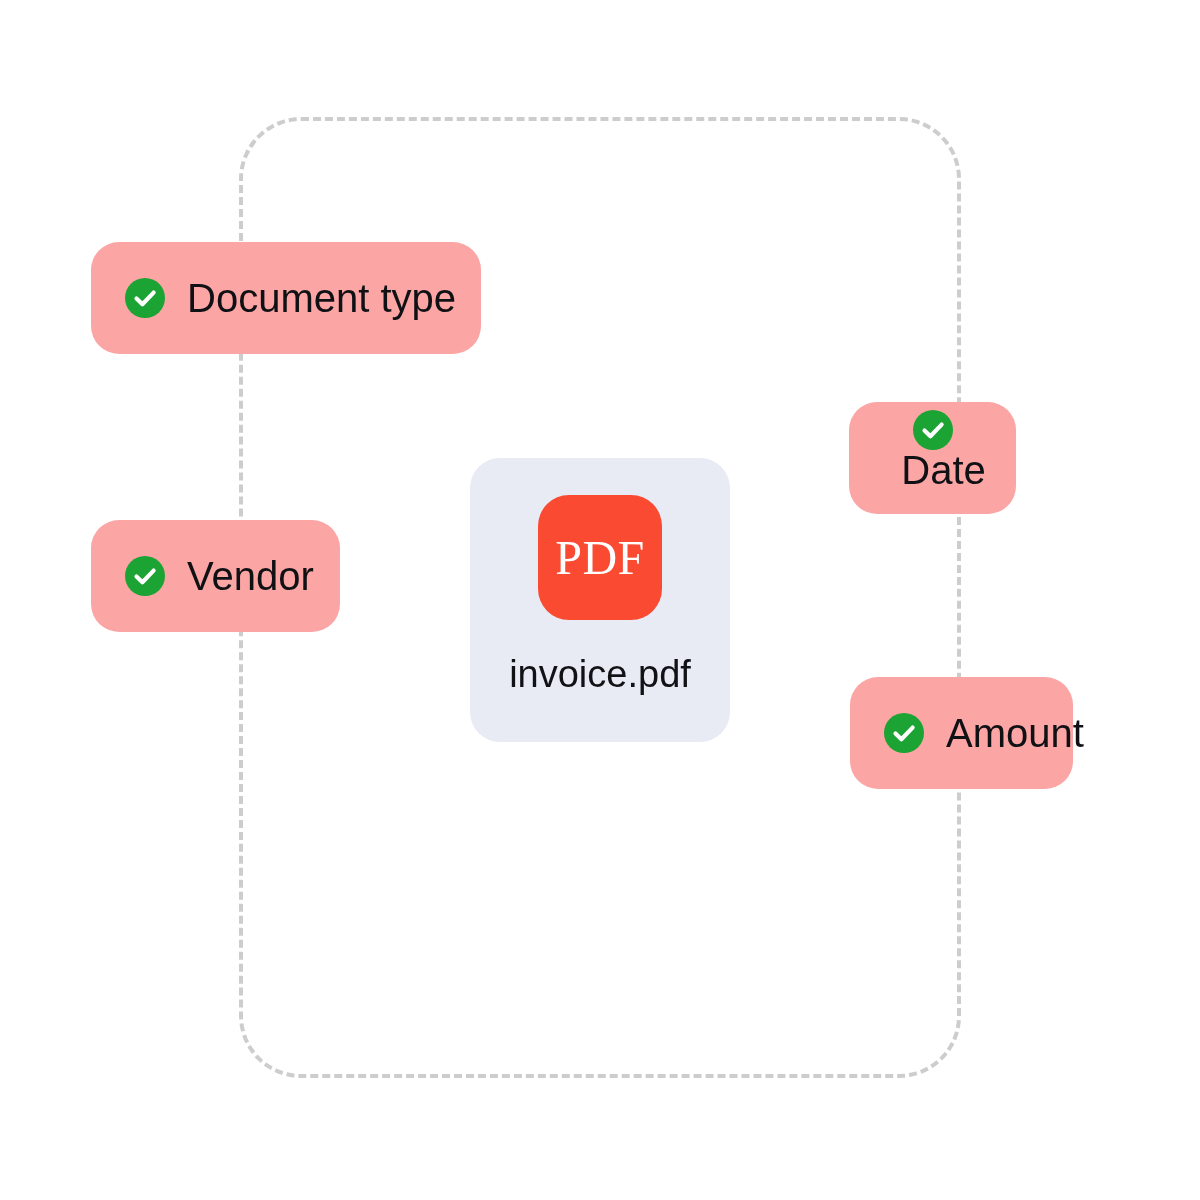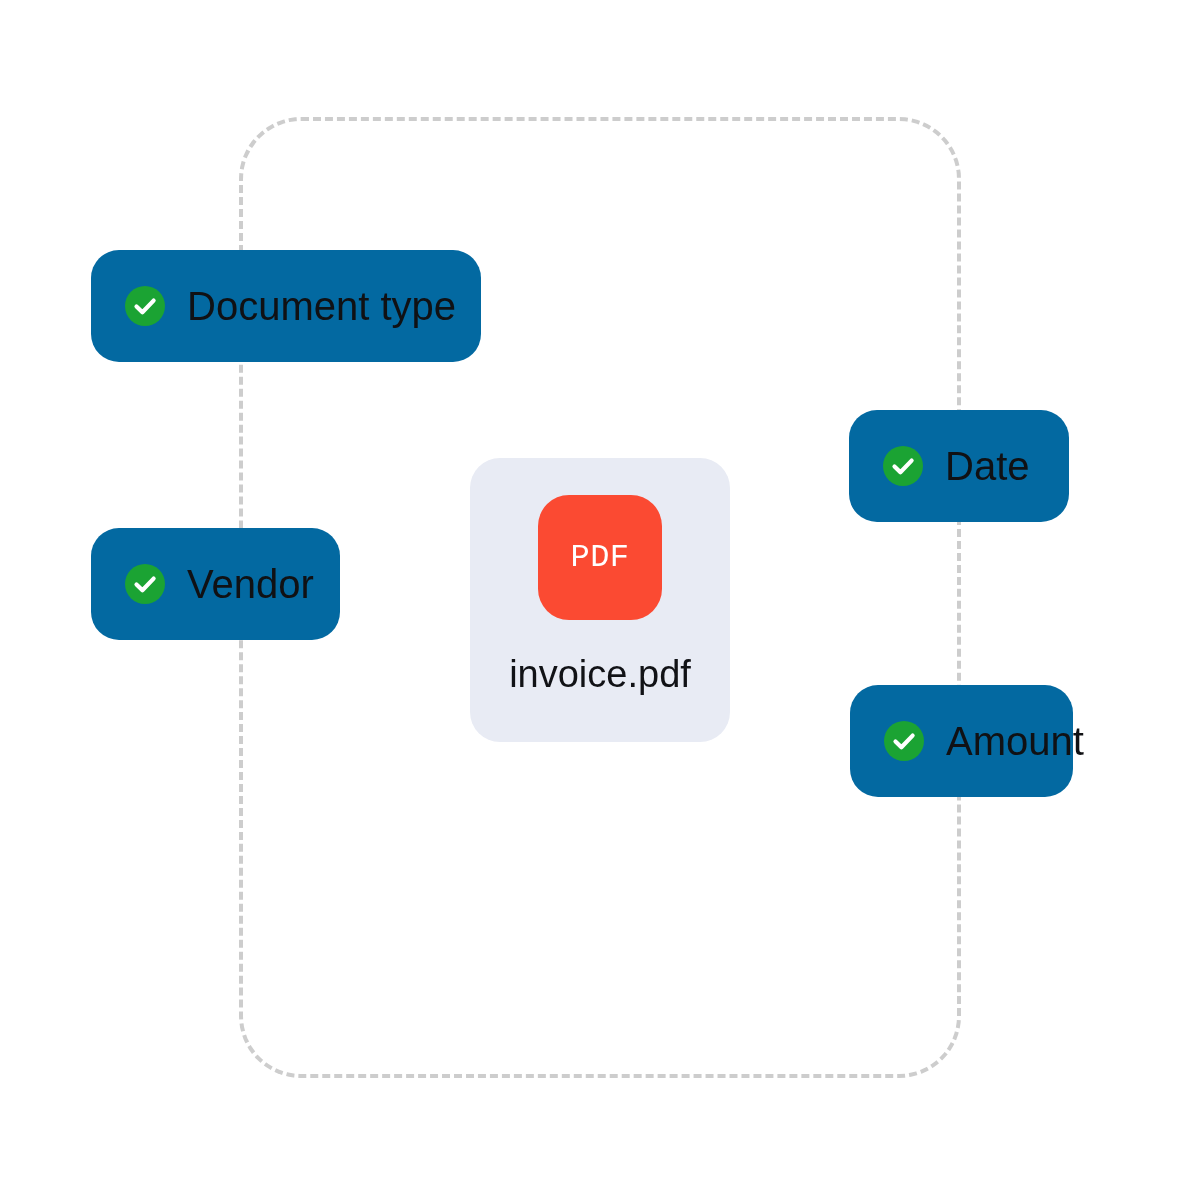--- a/index.html
+++ b/index.html
@@ -54,66 +54,65 @@
     width: 124px;
     height: 125px;
     border-radius: 31px;
     background: #fb4a32;
     display: flex;
     align-items: center;
     justify-content: center;
   }
   .file-icon-label {
     color: #ffffff;
-    font-size: 32px;
+    font-size: 48px;
     font-weight: 400;
     letter-spacing: 0.5px;
     line-height: 1;
-    font-family: Liberation Mono, monospace;
+    font-family: Liberation Serif, serif;
   }
   .file-name {
     margin-top: 35px;
     font-size: 38px;
     color: #111216;
     font-weight: 400;
     line-height: 1;
     font-family: "Liberation Sans", sans-serif;
   }
 
   
   .chip {
     position: absolute;
-    background: #0369a1;
+    background: #fca5a5;
     border-radius: 28px;
     display: flex;
     align-items: center;
     box-sizing: border-box;
     padding: 8px 34px;
     height: 112px;
-    margin-top: 8px;
   }
   .chip-check {
     width: 40px;
     height: 40px;
     flex: 0 0 40px;
     display: block;
   }
   .chip-label {
     margin-left: 22px;
     font-size: 40px;
     color: #101114;
     font-weight: 400;
     white-space: nowrap;
     line-height: 1;
     font-family: "Liberation Sans", sans-serif;
   }
 
   #chip-document-type { left: 91px;  top: 242px; width: 390px; }
   #chip-vendor        { left: 91px;  top: 520px; width: 249px; }
-  #chip-date          { left: 849px; top: 402px; width: 220px; }
+  #chip-date          { left: 849px; top: 402px; width: 167px; flex-direction: column; }
   #chip-amount        { left: 850px; top: 677px; width: 223px; }
 </style>
 </head>
 <body>
 
 <div id="stage">
 
   <div class="dashed-frame"></div>
 
   <div class="file-card">

